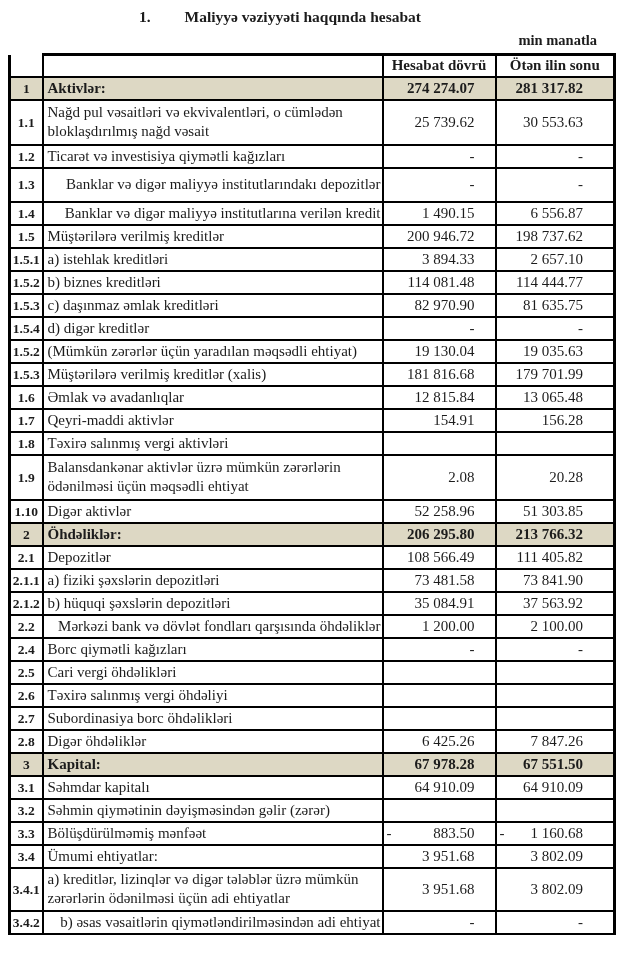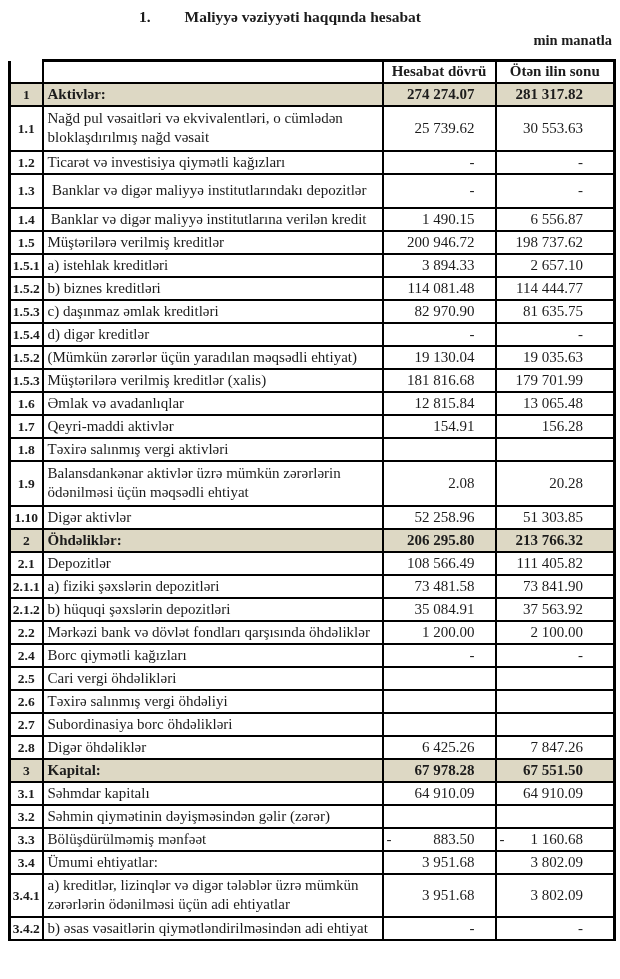--- a/index.html
+++ b/index.html
@@ -5,36 +5,36 @@
   :root{
     --section-bg:#ddd8c4;
     --border:#000000;
     --ink:#1c1c1c;
   }
   html,body{margin:0;padding:0;}
   body{background:#ffffff;font-family:"Liberation Serif","DejaVu Serif",serif;color:var(--ink);}
   .page{width:620px;height:979px;background:#ffffff;overflow:hidden;box-sizing:border-box;padding-top:6px;}
   .title-row{display:flex;justify-content:center;gap:34px;font-weight:bold;font-size:15.5px;margin:2px 0 6px 0;}
   .title-row .tnum{margin-left:-60px;}
-  .unit-note{text-align:right;font-weight:bold;font-size:14.5px;padding-right:8px;margin-bottom:10px;}
+  .unit-note{text-align:right;font-weight:bold;font-size:14.5px;padding-right:23px;margin-bottom:4px;}
   table.fin{border-collapse:collapse;table-layout:fixed;width:605px;margin-left:8px;font-size:15px;}
   col.c-num{width:33px;}
   col.c-lbl{width:340px;}
   col.c-v1{width:113px;}
   col.c-v2{width:119px;}
   th,td{border:2px solid var(--border);padding:1px 2px;vertical-align:middle;line-height:19px;box-sizing:border-box;}
   
   th:first-child,td:first-child{border-left-width:3px;}
   th:last-child,td:last-child{border-right-width:3px;}
   thead th{border-top-width:3px;}
   
   thead th{font-weight:bold;text-align:center;font-size:15px;height:20px;padding:0 2px;background:#fff;margin-left:48px;}
   thead th.no-top{border-top:none;background:#fff;}
   td.num{font-weight:bold;text-align:center;font-size:13.5px;padding:1px 1px;}
-  td.lbl{padding-left:4px;padding-right:15px;}
+  td.lbl{padding-left:4px;padding-right:1px;}
   td.lbl.nowrap{white-space:nowrap;overflow:hidden;text-align:right;}
   td.val{padding-left:3px;}
   td.val .cellflex{display:flex;align-items:center;width:100%;}
   td.val .minus{flex:0 0 auto;}
   td.val .value{margin-left:auto;}
   td.v1 .value{padding-right:18px;}
   td.v2 .value{padding-right:28px;}
   tr{height:22px;}
   tr.two{height:45px;}
   tr.tall{height:34px;margin-top:16px;}

